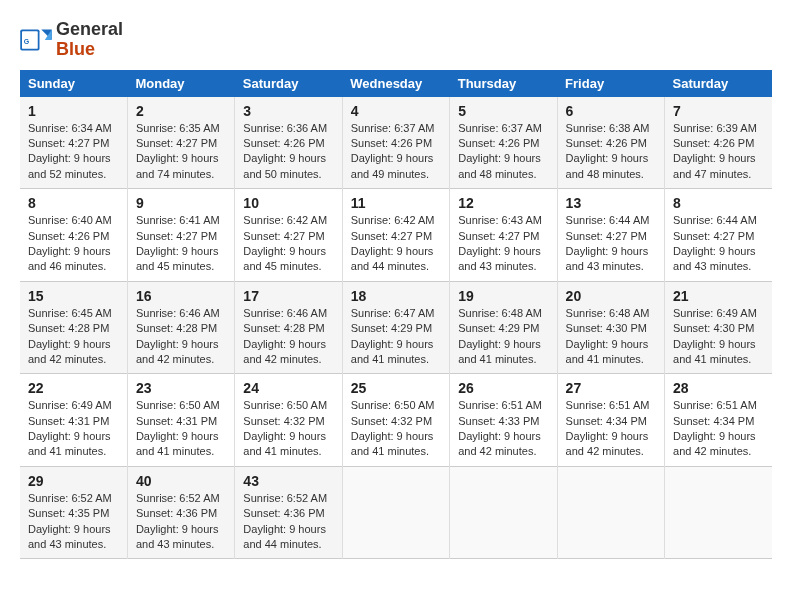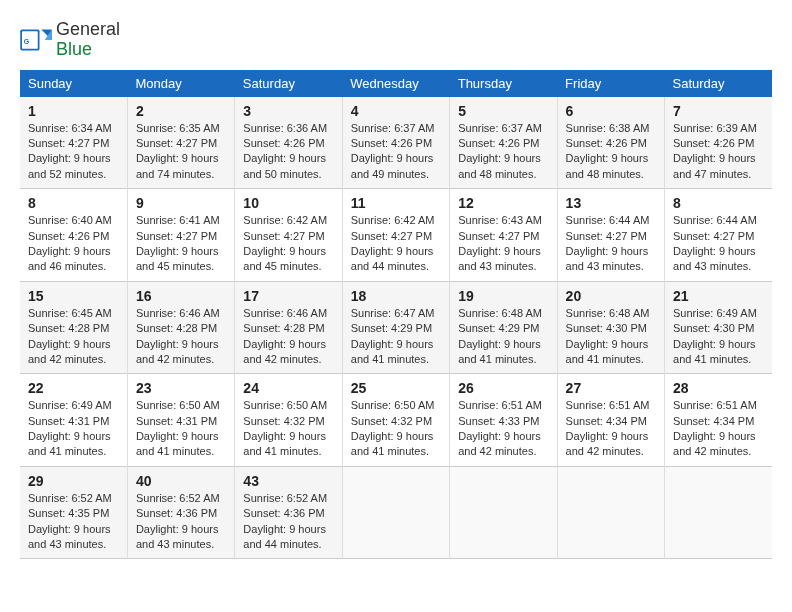--- a/index.html
+++ b/index.html
@@ -16,26 +16,26 @@
       align-items: flex-start;
       margin-bottom: 10px;
     }
     .logo {
       display: flex;
       align-items: center;
       gap: 4px;
     }
     .logo-text {
       font-size: 18px;
-      font-weight: normal;
+      font-weight: bold;
       color: #333;
       line-height: 1.1;
     }
     .logo-text span {
-      color: #15803d;
+      color: #c2410c;
     }
     .logo-icon {
       width: 32px;
       height: 28px;
     }
     .title-area {
       text-align: right;
     }
     .calendar-title {
       font-size: 36px;
@@ -50,21 +50,21 @@
       width: 100%;
       border-collapse: collapse;
       font-size: 11px;
     }
     thead th {
       background-color: #1a6bbf;
       color: #fff;
       text-align: left;
       padding: 6px 8px;
       font-size: 13px;
-      font-weight: normal;
+      font-weight: bold;
     }
     tbody tr {
       border-bottom: 1px solid #ccc;
     }
     tbody tr:nth-child(odd) {
       background-color: #f5f5f5;
     }
     tbody tr:nth-child(even) {
       background-color: #fff;
     }

